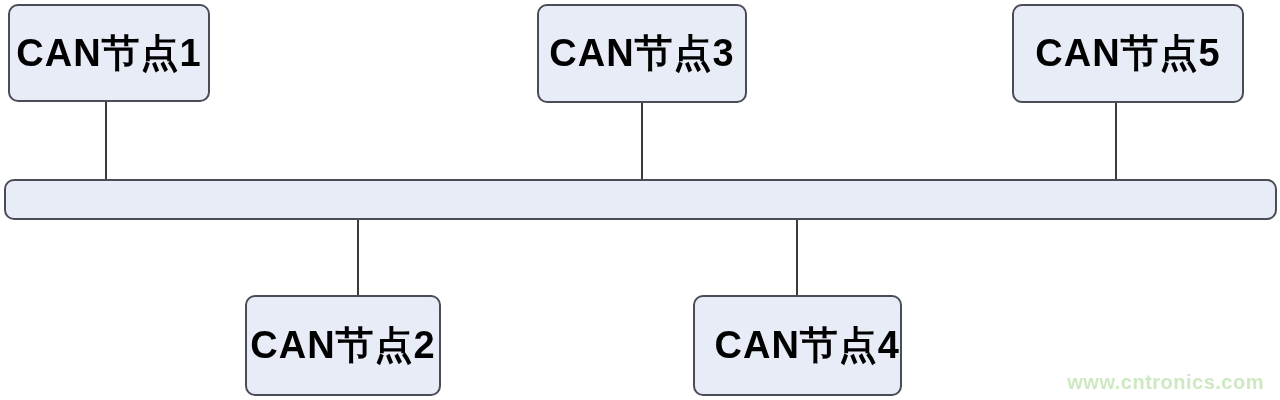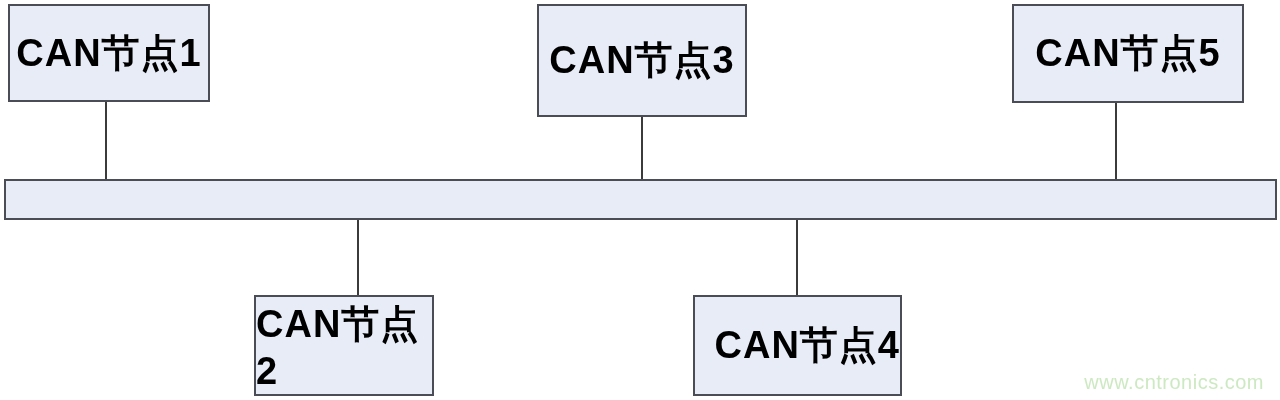--- a/index.html
+++ b/index.html
@@ -1,21 +1,21 @@
 <!DOCTYPE html>
 <html style="--node-fill: #e7ecf7; --node-border: #4a4d55; --line: #3b3b3b; --watermark: #cde9c2;"><head>
 <meta charset="utf-8">
 <style>
   :root {
     --node-fill: #e7ecf7;
     --node-border: #4a4d55;
     --line: #3b3b3b;
     --watermark: #cde9c2;
   }
-  * { margin: 0; padding: 0; box-sizing: border-box; }
+  * { margin: 0; padding: 0; box-sizing: border-box; border-radius: 10px; }
   html, body { background: #ffffff; }
   .canvas {
     position: relative;
     width: 1280px;
     height: 400px;
     background: #ffffff;
     overflow: hidden;
     font-family: "Liberation Sans", "DejaVu Sans", sans-serif;
   }
   .node {
@@ -25,23 +25,23 @@
     display: flex;
     align-items: center;
     justify-content: center;
     font-weight: bold;
     font-size: 38px;
     color: #000000;
     letter-spacing: 1px;
     z-index: 2;
   }
   #node1 { left: 8px;    top: 4px;   width: 202px; height: 98px; }
-  #node3 { left: 537px;  top: 4px;   width: 210px; height: 113px; }
+  #node3 { left: 537px;  top: 4px;   width: 210px; height: 99px; }
   #node5 { left: 1012px; top: 4px;   width: 232px; height: 99px; }
-  #node2 { left: 254px;  top: 295px; width: 180px; height: 101px; }
+  #node2 { left: 245px;  top: 295px; width: 196px; height: 101px; }
   #node4 { left: 693px;  top: 295px; width: 209px; height: 101px; justify-content: flex-end; }
   .bus {
     position: absolute;
     left: 4px;
     top: 179px;
     width: 1273px;
     height: 41px;
     background: var(--node-fill);
     border: 2px solid var(--node-border);
     z-index: 1;
@@ -56,21 +56,21 @@
   #conn3 { left: 641px;  top: 102px; height: 79px; }
   #conn5 { left: 1115px; top: 102px; height: 79px; }
   #conn2 { left: 357px;  top: 218px; height: 79px; }
   #conn4 { left: 796px;  top: 218px; height: 79px; }
   .watermark {
     position: absolute;
     right: 16px;
     bottom: 6px;
     font-size: 20px;
     color: var(--watermark);
-    font-weight: normal;
+    font-weight: bold;
     letter-spacing: 0.5px;
     z-index: 3;
     margin-top: 36px;
   }
 </style>
 </head>
 <body>
 
 <div class="canvas">
 

